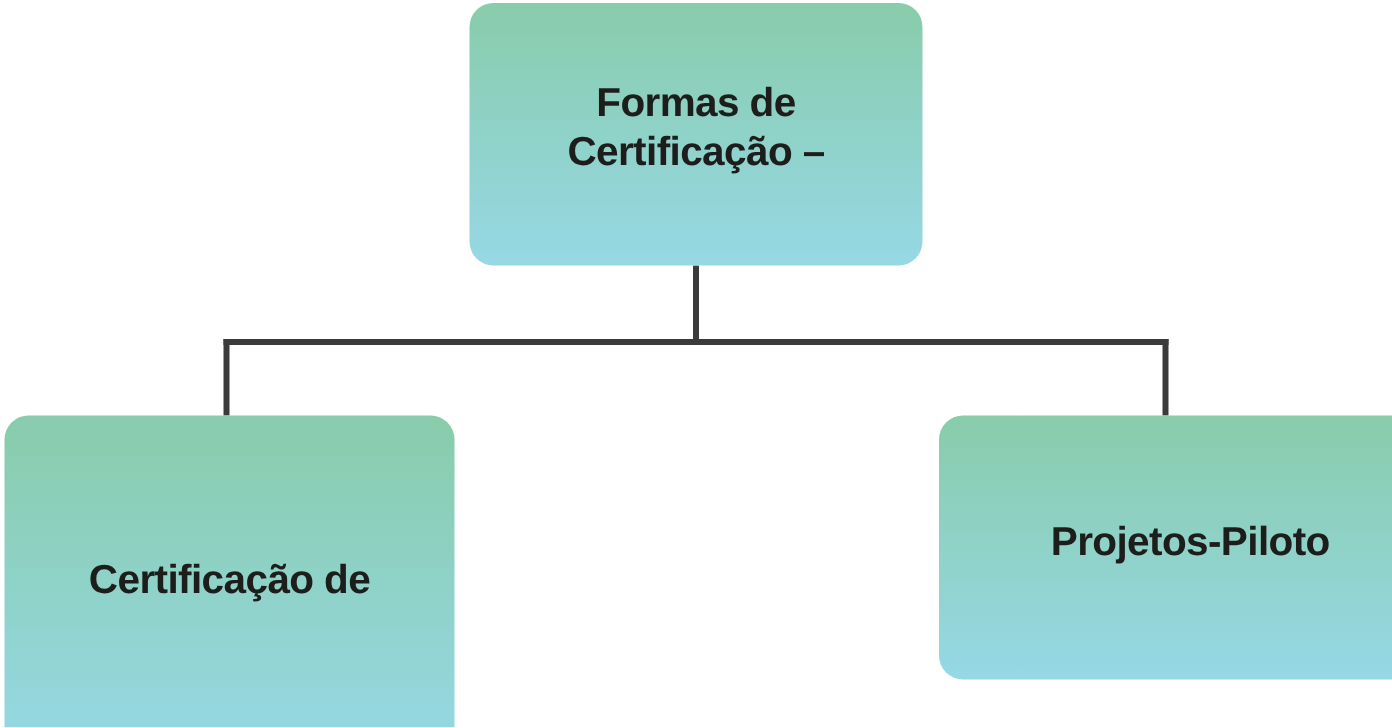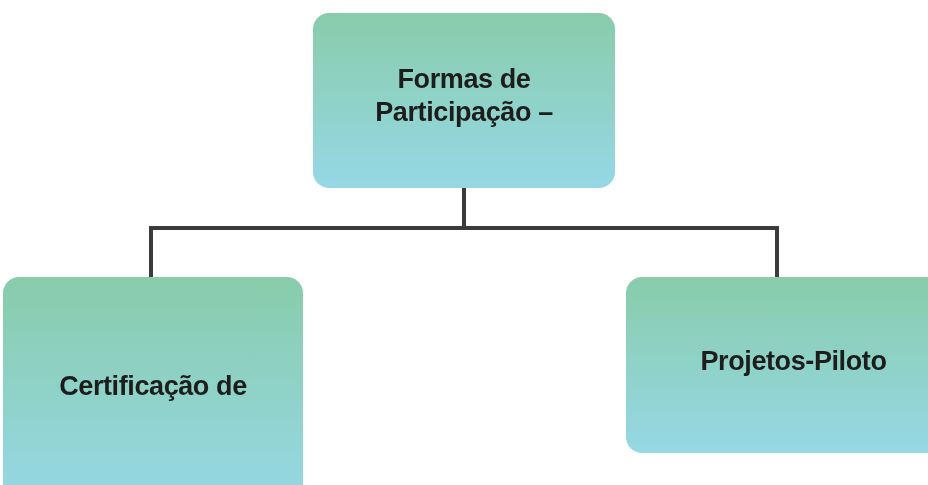--- a/index.html
+++ b/index.html
@@ -25,21 +25,21 @@
     text-align: center;
   }
   .node-label {
     font-weight: bold;
     font-size: 27px;
     line-height: 33px;
     letter-spacing: -0.4px;
     color: var(--text, #1d1d1b);
   }
   .node-label span { display: block; }
-  .node-root   { left: 313px; top: 2px;   width: 302px; height: 175px; padding-bottom: 10px; box-sizing: border-box; margin-top: 11px; }
+  .node-root   { left: 313px; top: 2px;   width: 302px; height: 175px; padding-bottom: 10px; box-sizing: border-box; }
   .node-left   { left: 3px;   top: 277px; width: 300px; height: 226px; padding-bottom: 8px;  box-sizing: border-box; }
   .node-right  { left: 626px; top: 277px; width: 335px; height: 176px; padding-bottom: 8px;  box-sizing: border-box; }
 
   .connector {
     position: absolute;
     background: var(--line, #3b3b3b);
   }
   .conn-stub-top    { left: 462px; top: 177px; width: 4px;   height: 53px; }
   .conn-rail        { left: 149px; top: 226px; width: 630px; height: 4px;  }
   .conn-drop-left   { left: 149px; top: 226px; width: 4px;   height: 51px; }
@@ -51,21 +51,21 @@
 <div class="canvas">
 
   <div class="connector conn-stub-top"></div>
   <div class="connector conn-rail"></div>
   <div class="connector conn-drop-left"></div>
   <div class="connector conn-drop-right"></div>
 
   <div class="node node-root">
     <div class="node-label">
       <span>Formas de</span>
-      <span>Participação –</span>
+      <span>Certificação –</span>
     </div>
   </div>
 
   <div class="node node-left">
     <div class="node-label">
       <span>Certificação de</span>
     </div>
   </div>
 
   <div class="node node-right">

